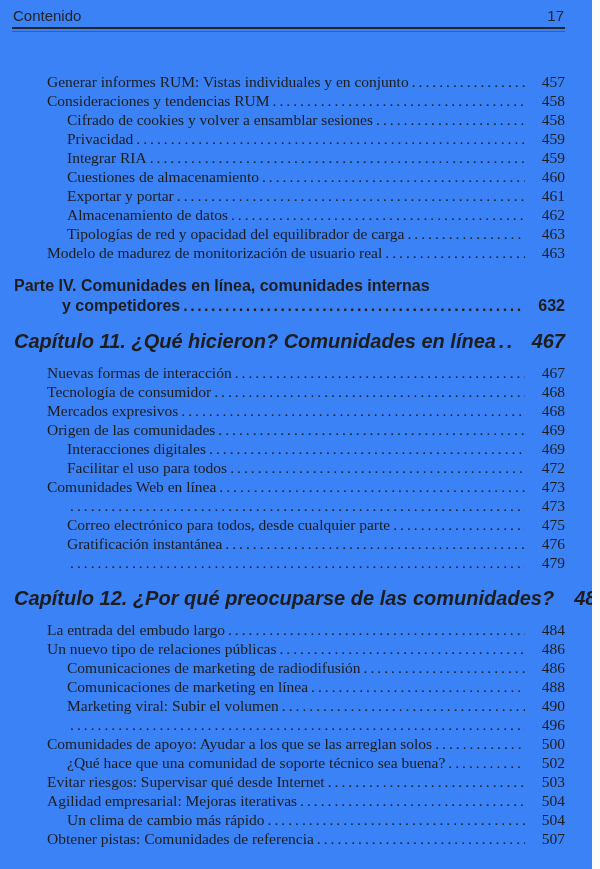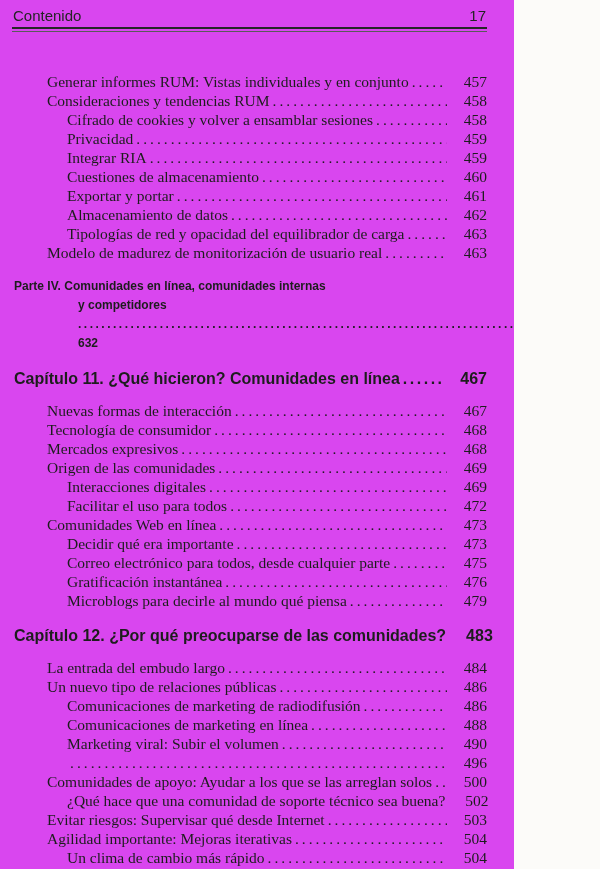--- a/index.html
+++ b/index.html
@@ -3,23 +3,23 @@
 <meta charset="utf-8">
 <style>
   html, body {
     margin: 0;
     padding: 0;
     background: #fcfbf9;
   }
   .page {
     position: relative;
     box-sizing: border-box;
-    width: 514px;
+    width: 592px;
     height: 869px;
-    background: #d946ef;
+    background: #3b82f6;
     padding: 7px 27px 0 12px;
     overflow: hidden;
     color: #1d1d1d;
   }
   
   .hdr {
     display: flex;
     justify-content: space-between;
     align-items: baseline;
     font-family: "Liberation Sans", sans-serif;
@@ -57,35 +57,36 @@
   .leader::after {
     content: "....................................................................................................................";
     letter-spacing: 3px;
     white-space: nowrap;
   }
   .pnum { white-space: nowrap; margin-left: 16px; }
   
   .chapter {
     font-family: "Liberation Sans", sans-serif;
     font-weight: bold;
-    font-size: 16px;
+    font-size: 20px;
     line-height: 20px;
     margin-top: 16px;
     margin-bottom: 12px;
     padding-left: 2px;
+    font-style: italic;
   }
   .part {
     font-family: "Liberation Sans", sans-serif;
     font-weight: bold;
-    font-size: 12px;
+    font-size: 16px;
     line-height: 20px;
     margin-top: 14px;
     padding-left: 2px;
   }
-  .part-l2 { padding-left: 48px; flex-direction: column; }
+  .part-l2 { padding-left: 48px; }
   .chapter .leader::after,
   .part .leader::after { letter-spacing: 2.5px; }
 </style>
 </head>
 <body>
 
 <div class="page">
 
   <header class="hdr">
     <span>Contenido</span>
@@ -187,36 +188,34 @@
         <span class="title">Facilitar el uso para todos</span>
         <span class="leader"></span>
         <span class="pnum">472</span>
       </div>
       <div class="row entry lvl1">
         <span class="title">Comunidades Web en línea</span>
         <span class="leader"></span>
         <span class="pnum">473</span>
       </div>
       <div class="row entry lvl2">
-        <span class="title">Decidir qué era importante</span>
         <span class="leader"></span>
         <span class="pnum">473</span>
       </div>
       <div class="row entry lvl2">
         <span class="title">Correo electrónico para todos, desde cualquier parte</span>
         <span class="leader"></span>
         <span class="pnum">475</span>
       </div>
       <div class="row entry lvl2">
         <span class="title">Gratificación instantánea</span>
         <span class="leader"></span>
         <span class="pnum">476</span>
       </div>
       <div class="row entry lvl2">
-        <span class="title">Microblogs para decirle al mundo qué piensa</span>
         <span class="leader"></span>
         <span class="pnum">479</span>
       </div>
       <div class="row chapter">
         <span class="title">Capítulo 12. ¿Por qué preocuparse de las comunidades?</span>
         <span class="leader"></span>
         <span class="pnum">483</span>
       </div>
       <div class="row entry lvl1">
         <span class="title">La entrada del embudo largo</span>
@@ -256,21 +255,21 @@
         <span class="title">¿Qué hace que una comunidad de soporte técnico sea buena?</span>
         <span class="leader"></span>
         <span class="pnum">502</span>
       </div>
       <div class="row entry lvl1">
         <span class="title">Evitar riesgos: Supervisar qué desde Internet</span>
         <span class="leader"></span>
         <span class="pnum">503</span>
       </div>
       <div class="row entry lvl1">
-        <span class="title">Agilidad importante: Mejoras iterativas</span>
+        <span class="title">Agilidad empresarial: Mejoras iterativas</span>
         <span class="leader"></span>
         <span class="pnum">504</span>
       </div>
       <div class="row entry lvl2">
         <span class="title">Un clima de cambio más rápido</span>
         <span class="leader"></span>
         <span class="pnum">504</span>
       </div>
       <div class="row entry lvl1">
         <span class="title">Obtener pistas: Comunidades de referencia</span>

